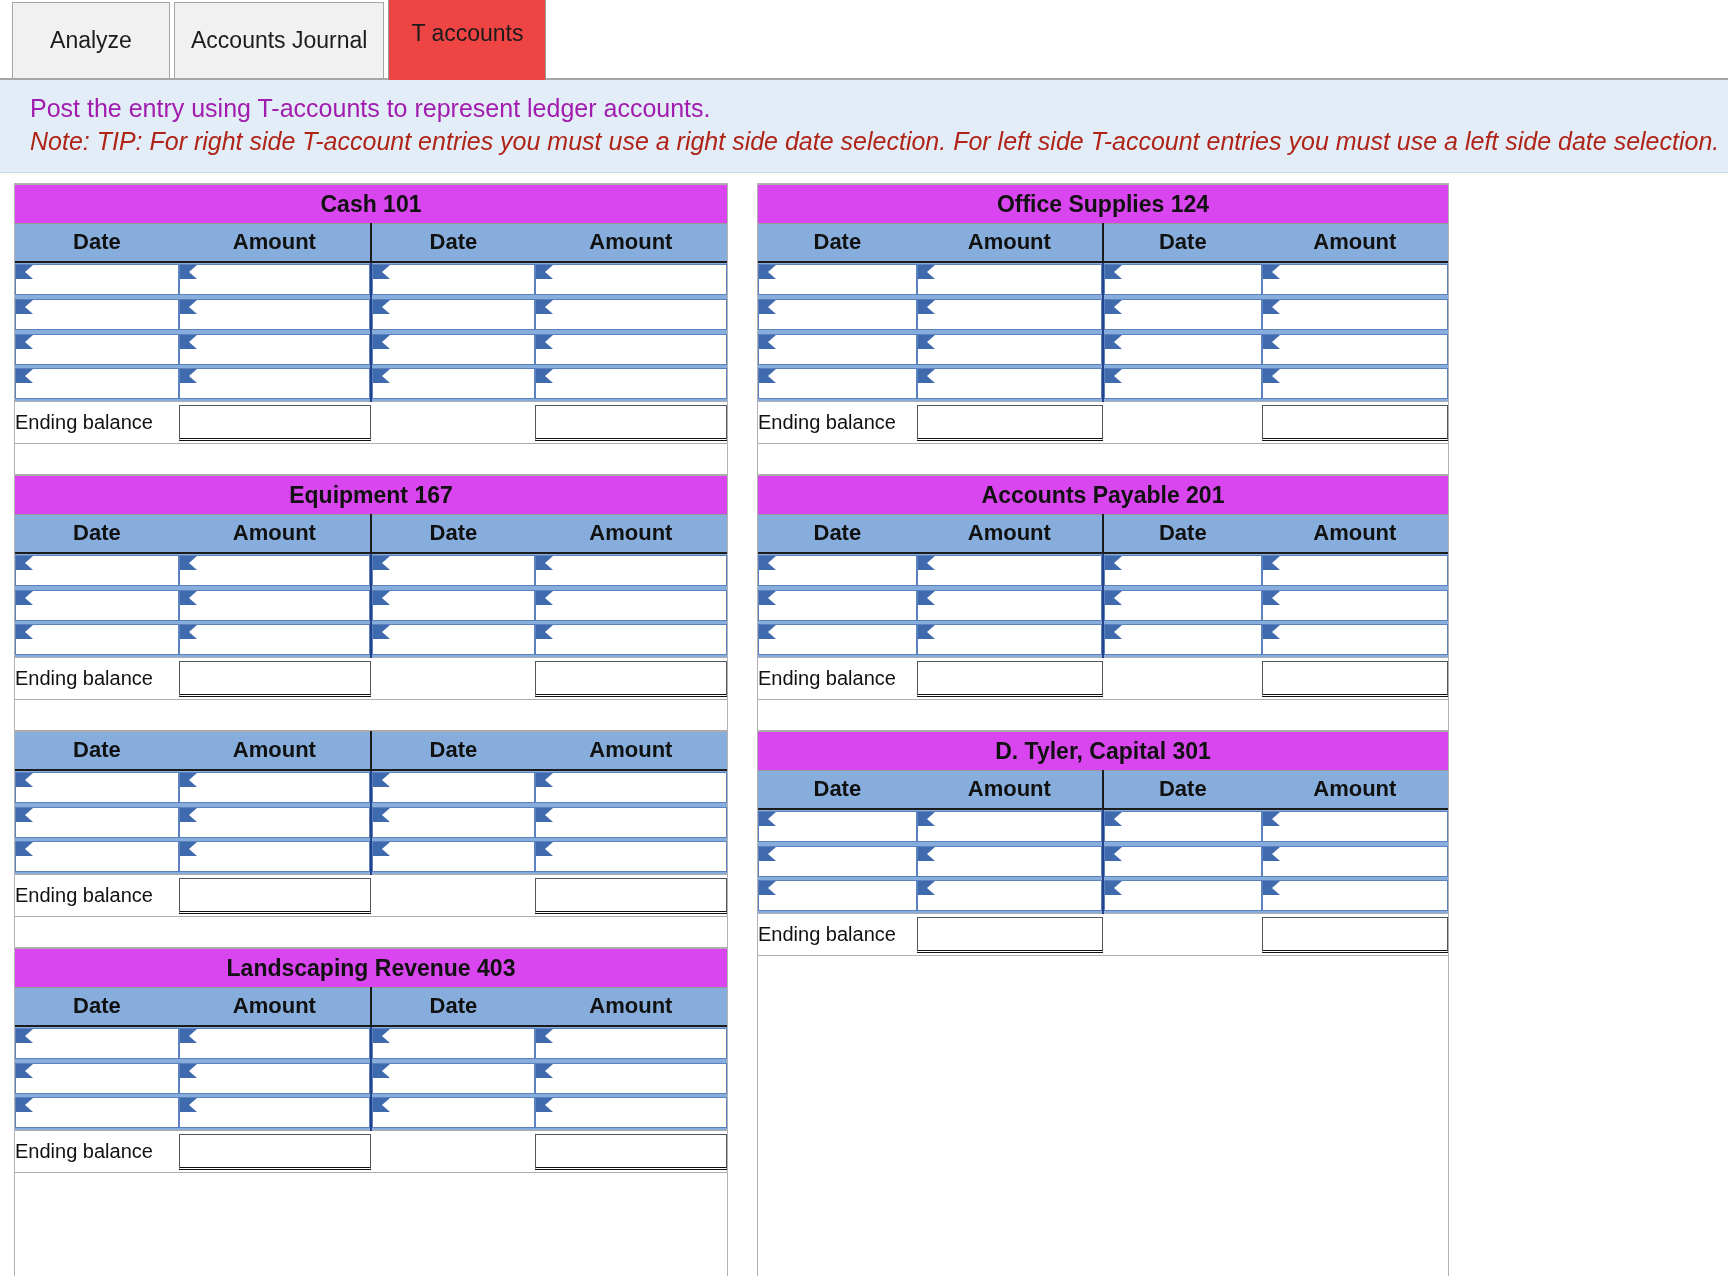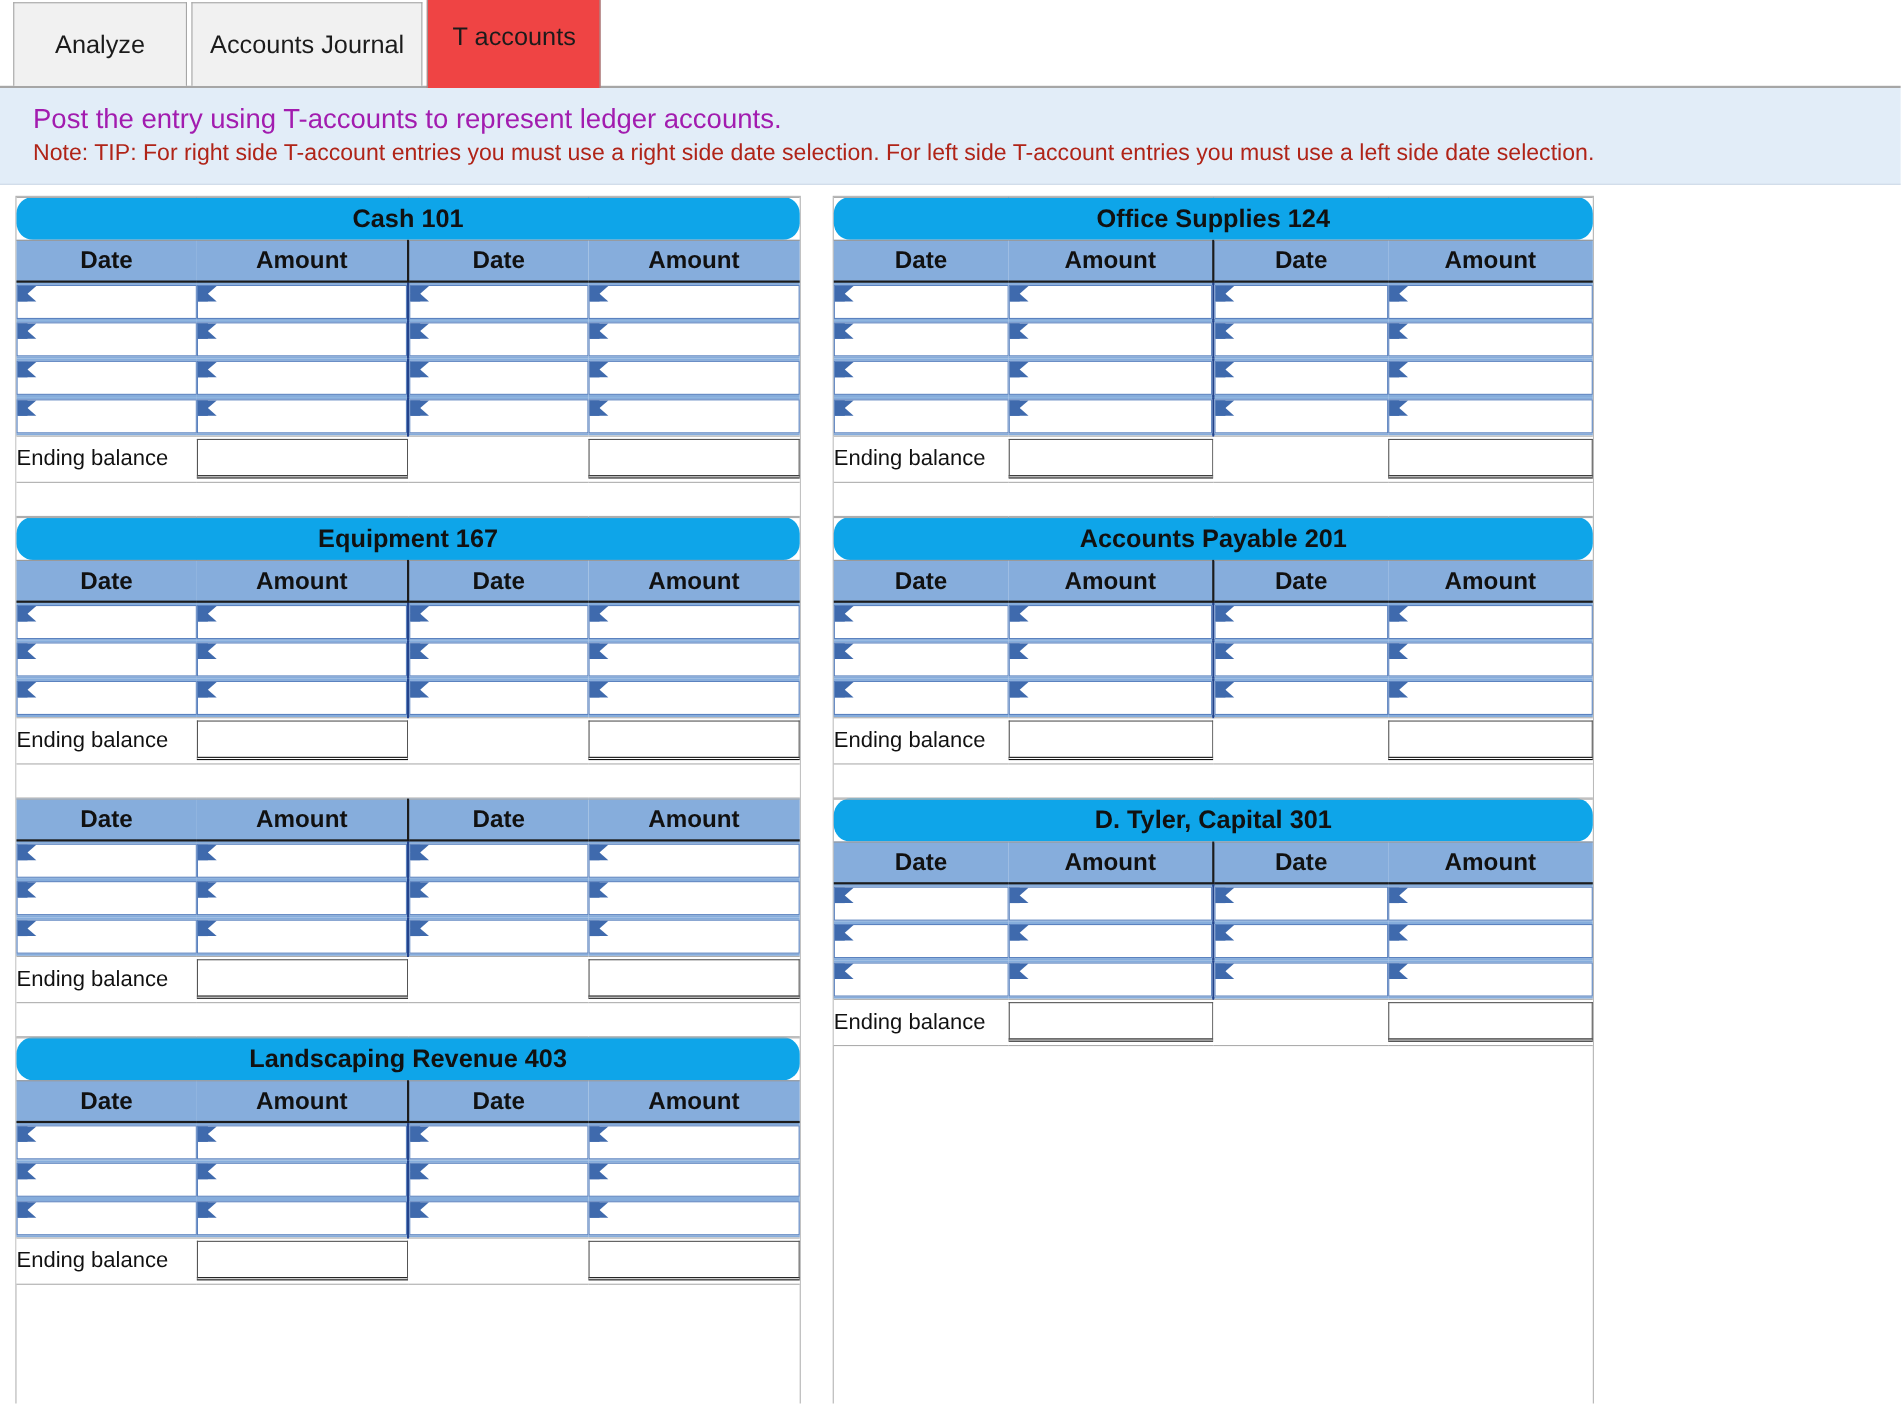--- a/index.html
+++ b/index.html
@@ -48,21 +48,21 @@
   }
 
   
   .banner {
     background: #e2edf8;
     border-bottom: 1px solid #ccd9e6;
     padding: 12px 28px 14px 30px;
     line-height: 1.32;
   }
   .banner .line1 { font-size: 25px; color: #a21caf; }
-  .banner .line2 { font-size: 21px; color: #b02418; white-space: nowrap; }
+  .banner .line2 { font-size: 25px; color: #b02418; white-space: nowrap; font-style: italic; }
 
   
   .workspace {
     position: relative;
     display: flex;
     padding: 10px 0 0 14px;
     gap: 29px;
     height: 1110px;
   }
   .panel {
@@ -75,28 +75,27 @@
 
   
   table.taccount {
     width: 100%;
     border-collapse: collapse;
     table-layout: fixed;
   }
   table.taccount td, table.taccount th { padding: 0; }
 
   .acct-title {
-    background: #0ea5e9;
+    background: #d946ef;
     color: #111111;
     font-size: 23px;
     font-weight: bold;
     text-align: center;
     height: 39px;
     border-bottom: 1px solid #9a9a9a;
-    border-radius: 15px;
   }
   .colhead {
     background: #86ADDC;
     color: #111111;
     font-size: 22px;
     font-weight: bold;
     text-align: center;
     height: 38px;
     border-bottom: 2px solid #1c1c1c;
   }

